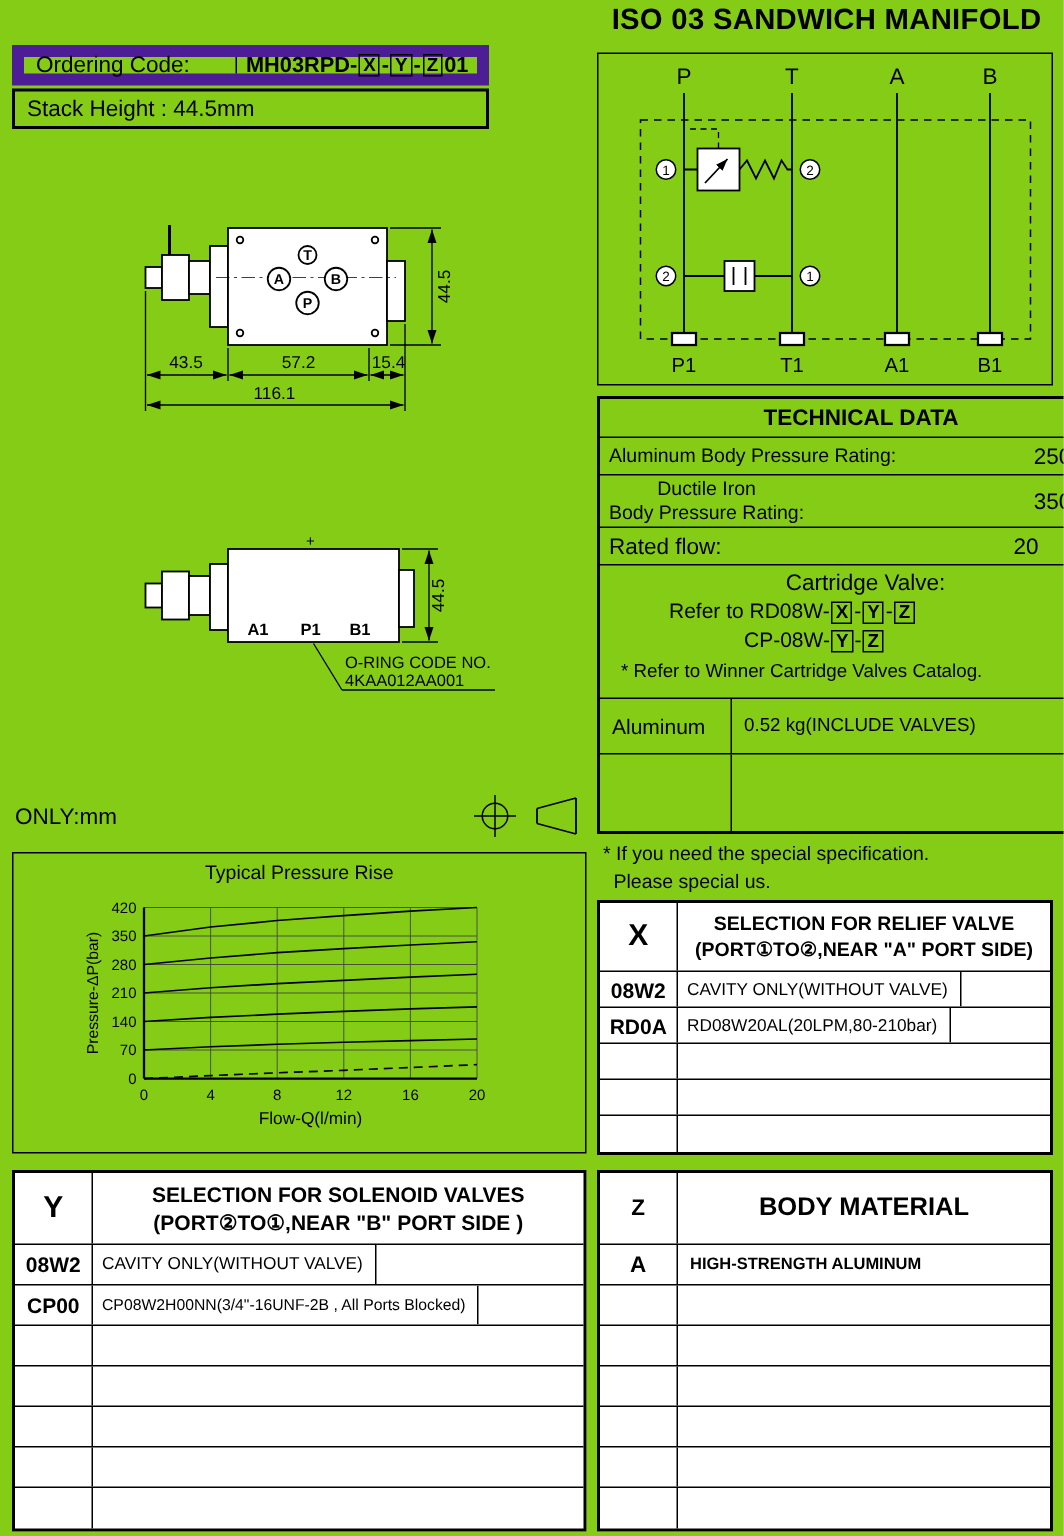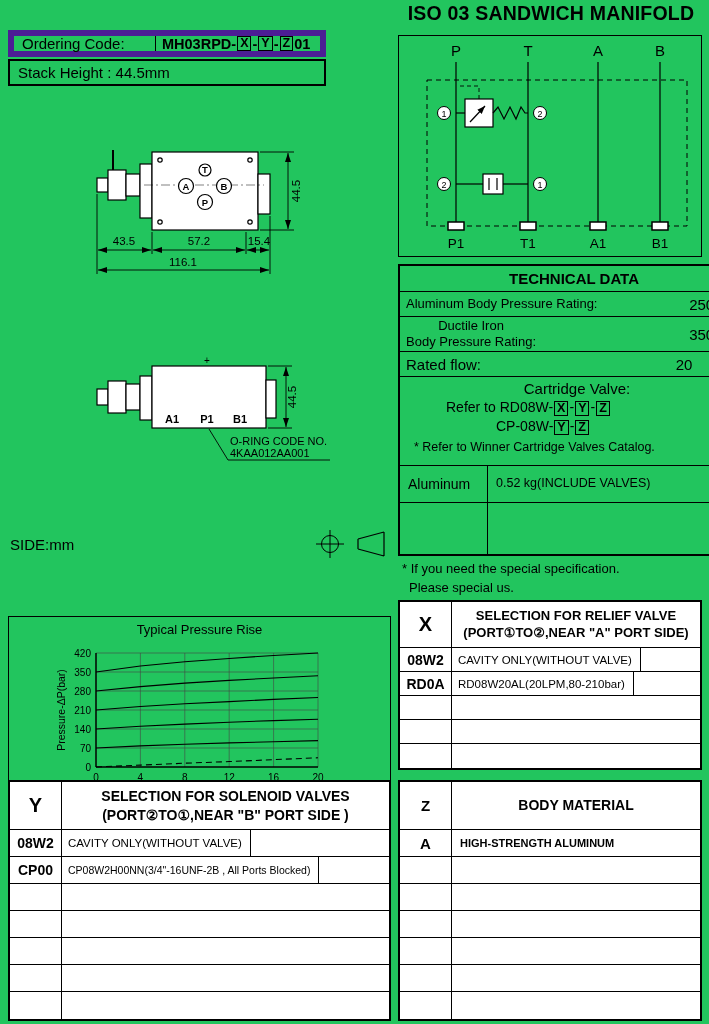--- a/index.html
+++ b/index.html
@@ -1,27 +1,27 @@
 <!DOCTYPE html>
 <html><head>
 <meta charset="utf-8">
 <style>
   *{box-sizing:border-box;margin:0;padding:0;}
   body{background:#ffffff;font-family:"Liberation Sans",sans-serif;color:#000;}
-  #page{position:relative;width:709px;height:1024px;background:#22c55e;overflow:hidden;}
+  #page{position:relative;width:709px;height:1024px;background:#84cc16;overflow:hidden;}
   .abs{position:absolute;}
   svg text{font-family:"Liberation Sans",sans-serif;fill:#000;}
   .dln{fill:#fff;stroke:#000;stroke-width:1.2;}
   .thin{stroke:#000;stroke-width:0.9;}
   .dimtxt{font-size:11.5px;}
   .porttxt{font-size:9.5px;font-weight:bold;}
 
   .page-title{left:398px;top:2px;width:306px;text-align:center;font-size:19.5px;font-weight:bold;letter-spacing:0.2px;}
 
-  .ordering-box{left:8px;top:30px;width:318px;height:27px;border:6px solid #4c1d95;display:flex;align-items:stretch;}
+  .ordering-box{left:8px;top:30px;width:318px;height:27px;border:8px solid #4c1d95;display:flex;align-items:stretch;}
   .ord-label{width:142px;display:flex;align-items:center;padding-left:8px;font-size:15px;border-right:1.5px solid #000;}
   .ord-code{flex:1;display:flex;align-items:center;padding-left:6px;font-size:14.5px;font-weight:bold;}
   .stack-box{left:8px;top:59px;width:318px;height:27px;border:2px solid #000;display:flex;align-items:center;padding-left:8px;font-size:15px;}
   .lbox{display:inline-block;border:1.5px solid #000;padding:0 2px;line-height:1.05;font-weight:bold;margin:0 1px;font-size:12.5px;}
 
   .circuit-box{left:398px;top:35px;width:304px;height:222px;border:1.5px solid #000;}
 
   .td-box{left:398px;top:264px;width:352px;height:292px;border:2px solid #000;display:flex;flex-direction:column;}
   .td-title{height:26px;border-bottom:1.5px solid #000;display:flex;align-items:center;justify-content:center;font-weight:bold;font-size:15px;}
   .td-row{border-bottom:1.5px solid #000;display:flex;align-items:center;justify-content:space-between;padding:0 8px 0 6px;text-align:center;}
@@ -36,21 +36,21 @@
   .td-weight{flex:1;display:flex;flex-direction:column;}
   .tw-row{height:37px;border-bottom:1.5px solid #000;display:flex;}
   .tw-mat{width:88px;border-right:1.5px solid #000;display:flex;align-items:center;padding-left:8px;font-size:14px;}
   .tw-vals{flex:1;display:flex;flex-direction:column;justify-content:center;padding-left:8px;font-size:12.5px;line-height:1.25;}
   .tw-empty{flex:1;display:flex;}
   .tw-empty-left{width:88px;border-right:1.5px solid #000;}
 
   .footnote{left:402px;top:560px;width:300px;font-size:13px;line-height:1.45;}
   .footnote .fn2{padding-left:7px;}
 
-  .chart-box{left:8px;top:568px;width:383px;height:201px;border:1.5px solid #000;margin-top:48px;}
+  .chart-box{left:8px;top:568px;width:383px;height:201px;border:1.5px solid #000;}
   .chart-title{height:20px;display:flex;align-items:flex-end;justify-content:center;font-size:13px;padding-top:4px;}
 
   .unit-label{left:10px;top:536px;font-size:15px;}
 
   .tbl{border:2px solid #000;background:#fff;}
   .trow{display:flex;border-bottom:1px solid #000;}
   .trow.last{border-bottom:none;}
   .tcode{width:52px;flex:none;border-right:1px solid #000;display:flex;align-items:center;justify-content:center;font-weight:bold;font-size:14px;}
   .tkey{font-size:20px;}
   .tdesc{flex:1;display:flex;align-items:stretch;overflow:hidden;}
@@ -60,21 +60,21 @@
   .zdesc{display:flex;align-items:center;padding-left:8px;font-size:11px;font-weight:bold;}
 
   .xtbl{left:398px;top:600px;width:304px;}
   .xtbl .trow{height:24px;}
   .xtbl .trow.thead{height:46px;}
   .ytbl{left:8px;top:780px;width:383px;}
   .ztbl{left:398px;top:780px;width:304px;}
   .ytbl .trow,.ztbl .trow{height:27px;}
   .ytbl .trow.thead,.ztbl .trow.thead{height:48px;}
   .ytbl .thdesc{font-size:14px;}
-  .ztbl .thdesc{font-size:14px;}
+  .ztbl .thdesc{font-size:17px;}
   .ztbl .tcode{font-size:15px;}
 </style>
 </head>
 <body>
 
 <div id="page">
 
   <div class="abs page-title">ISO 03 SANDWICH MANIFOLD</div>
 
   <div class="abs ordering-box">
@@ -157,21 +157,21 @@
     <line x1="190" y1="14" x2="214" y2="14" class="thin"></line>
     <line x1="190" y1="76" x2="214" y2="76" class="thin"></line>
     <line x1="208" y1="15" x2="208" y2="75" class="thin" marker-start="url(#ah2)" marker-end="url(#ah2)"></line>
     <text x="218" y="45" transform="rotate(-90 218 45)" text-anchor="middle" class="dimtxt">44.5</text>
     <line x1="131" y1="77" x2="150" y2="108" class="thin"></line>
     <line x1="150" y1="108" x2="252" y2="108" class="thin"></line>
     <text x="152" y="93" style="font-size:11px">O-RING CODE NO.</text>
     <text x="152" y="105" style="font-size:11px">4KAA012AA001</text>
   </svg>
 
-  <div class="abs unit-label">SIDE:mm</div>
+  <div class="abs unit-label">ONLY:mm</div>
 
   <svg class="abs" style="left:312px;top:528px;" width="80" height="32" viewBox="0 0 80 32">
     <circle cx="18" cy="16" r="8.5" fill="none" stroke="#000" stroke-width="1"></circle>
     <line x1="4" y1="16" x2="32" y2="16" stroke="#000" stroke-width="1"></line>
     <line x1="18" y1="2" x2="18" y2="30" stroke="#000" stroke-width="1"></line>
     <path d="M46,11 L46,21 M46,11 L72,4 M46,21 L72,28 M72,4 L72,28" fill="none" stroke="#000" stroke-width="1.2"></path>
   </svg>
 
   <div class="abs circuit-box">
     <svg width="300" height="218" viewBox="0 0 300 218">

